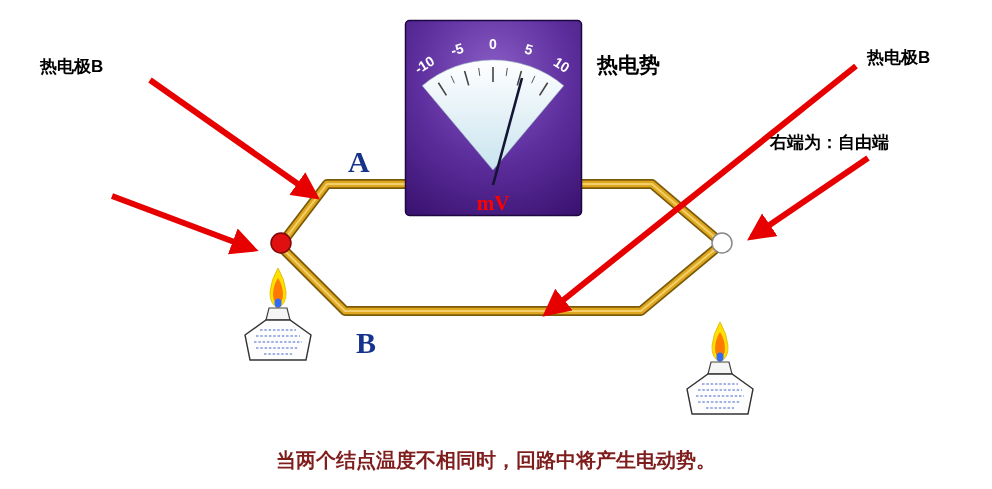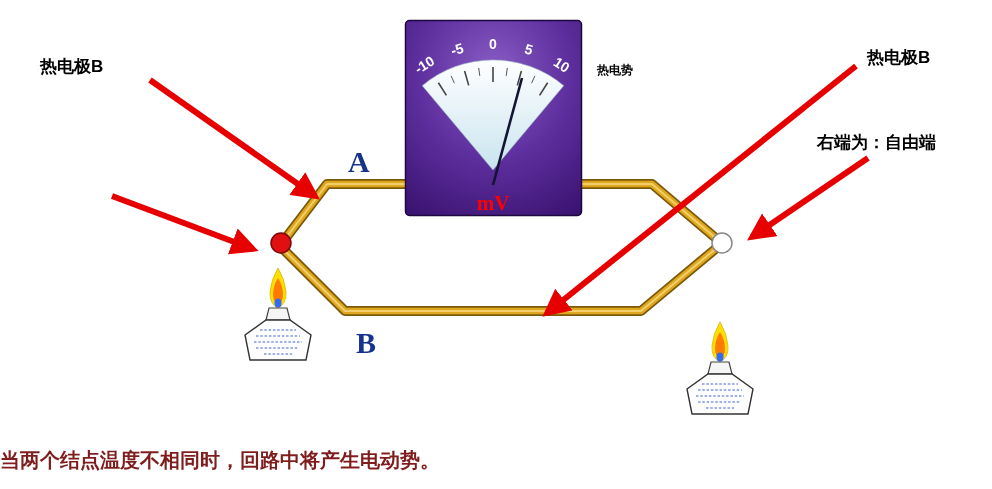--- a/index.html
+++ b/index.html
@@ -17,20 +17,21 @@
     color:#000;
     white-space:nowrap;
   }
   .wletter{
     position:absolute;
     font:bold 30px "Liberation Serif",serif;
     color:#16348c;
   }
   .caption{
     position:absolute;left:0;right:0;top:447px;
+    text-align:center;
     font:bold 20px "Liberation Sans",sans-serif;
     color:#7f1d1d;
   }
   .wire-outer{fill:none;stroke:#7a5a0a;stroke-width:10;stroke-linejoin:round;stroke-linecap:round;}
   .wire-inner{fill:none;stroke:#dfa71d;stroke-width:6.5;stroke-linejoin:round;stroke-linecap:round;}
   .wire-shine{fill:none;stroke:#f2cf6b;stroke-width:2;stroke-linejoin:round;stroke-linecap:round;}
   .arrow{fill:none;stroke:#e60000;stroke-width:6;}
   .scaleNum{font:bold 14px "Liberation Sans",sans-serif;fill:#ffffff;text-anchor:middle;}
   .mv{font:bold 21px "Liberation Serif",serif;fill:#ff0000;text-anchor:middle;}
 </style>
@@ -94,19 +95,19 @@
     <use href="#lamp" transform="translate(278,268)"></use>
     <use href="#lamp" transform="translate(720,322)"></use>
 
     <line class="arrow" x1="150" y1="80" x2="315" y2="196" marker-end="url(#arrh)" stroke="#e60000"></line>
     <line class="arrow" x1="112" y1="196" x2="253" y2="249" marker-end="url(#arrh)" stroke="#e60000"></line>
     <line class="arrow" x1="856" y1="66" x2="547" y2="313" marker-end="url(#arrh)" stroke="#e60000"></line>
     <line class="arrow" x1="868" y1="158" x2="752" y2="237" marker-end="url(#arrh)" stroke="#e60000"></line>
   </svg>
 
   <div class="cn" style="left:40px;top:55px;">热电极B</div>
-  <div class="cn" style="left:597px;top:62px;font-size:12px;">热电势</div>
+  <div class="cn" style="left:597px;top:51px;font-size:21px;">热电势</div>
   <div class="cn" style="left:867px;top:46px;">热电极B</div>
-  <div class="cn" style="left:817px;top:131px;">右端为：自由端</div>
+  <div class="cn" style="left:770px;top:131px;">右端为：自由端</div>
   <div class="wletter" style="left:348px;top:145px;">A</div>
   <div class="wletter" style="left:356px;top:326px;">B</div>
   <div class="caption">当两个结点温度不相同时，回路中将产生电动势。</div>
 </div>
 
 </body></html>

